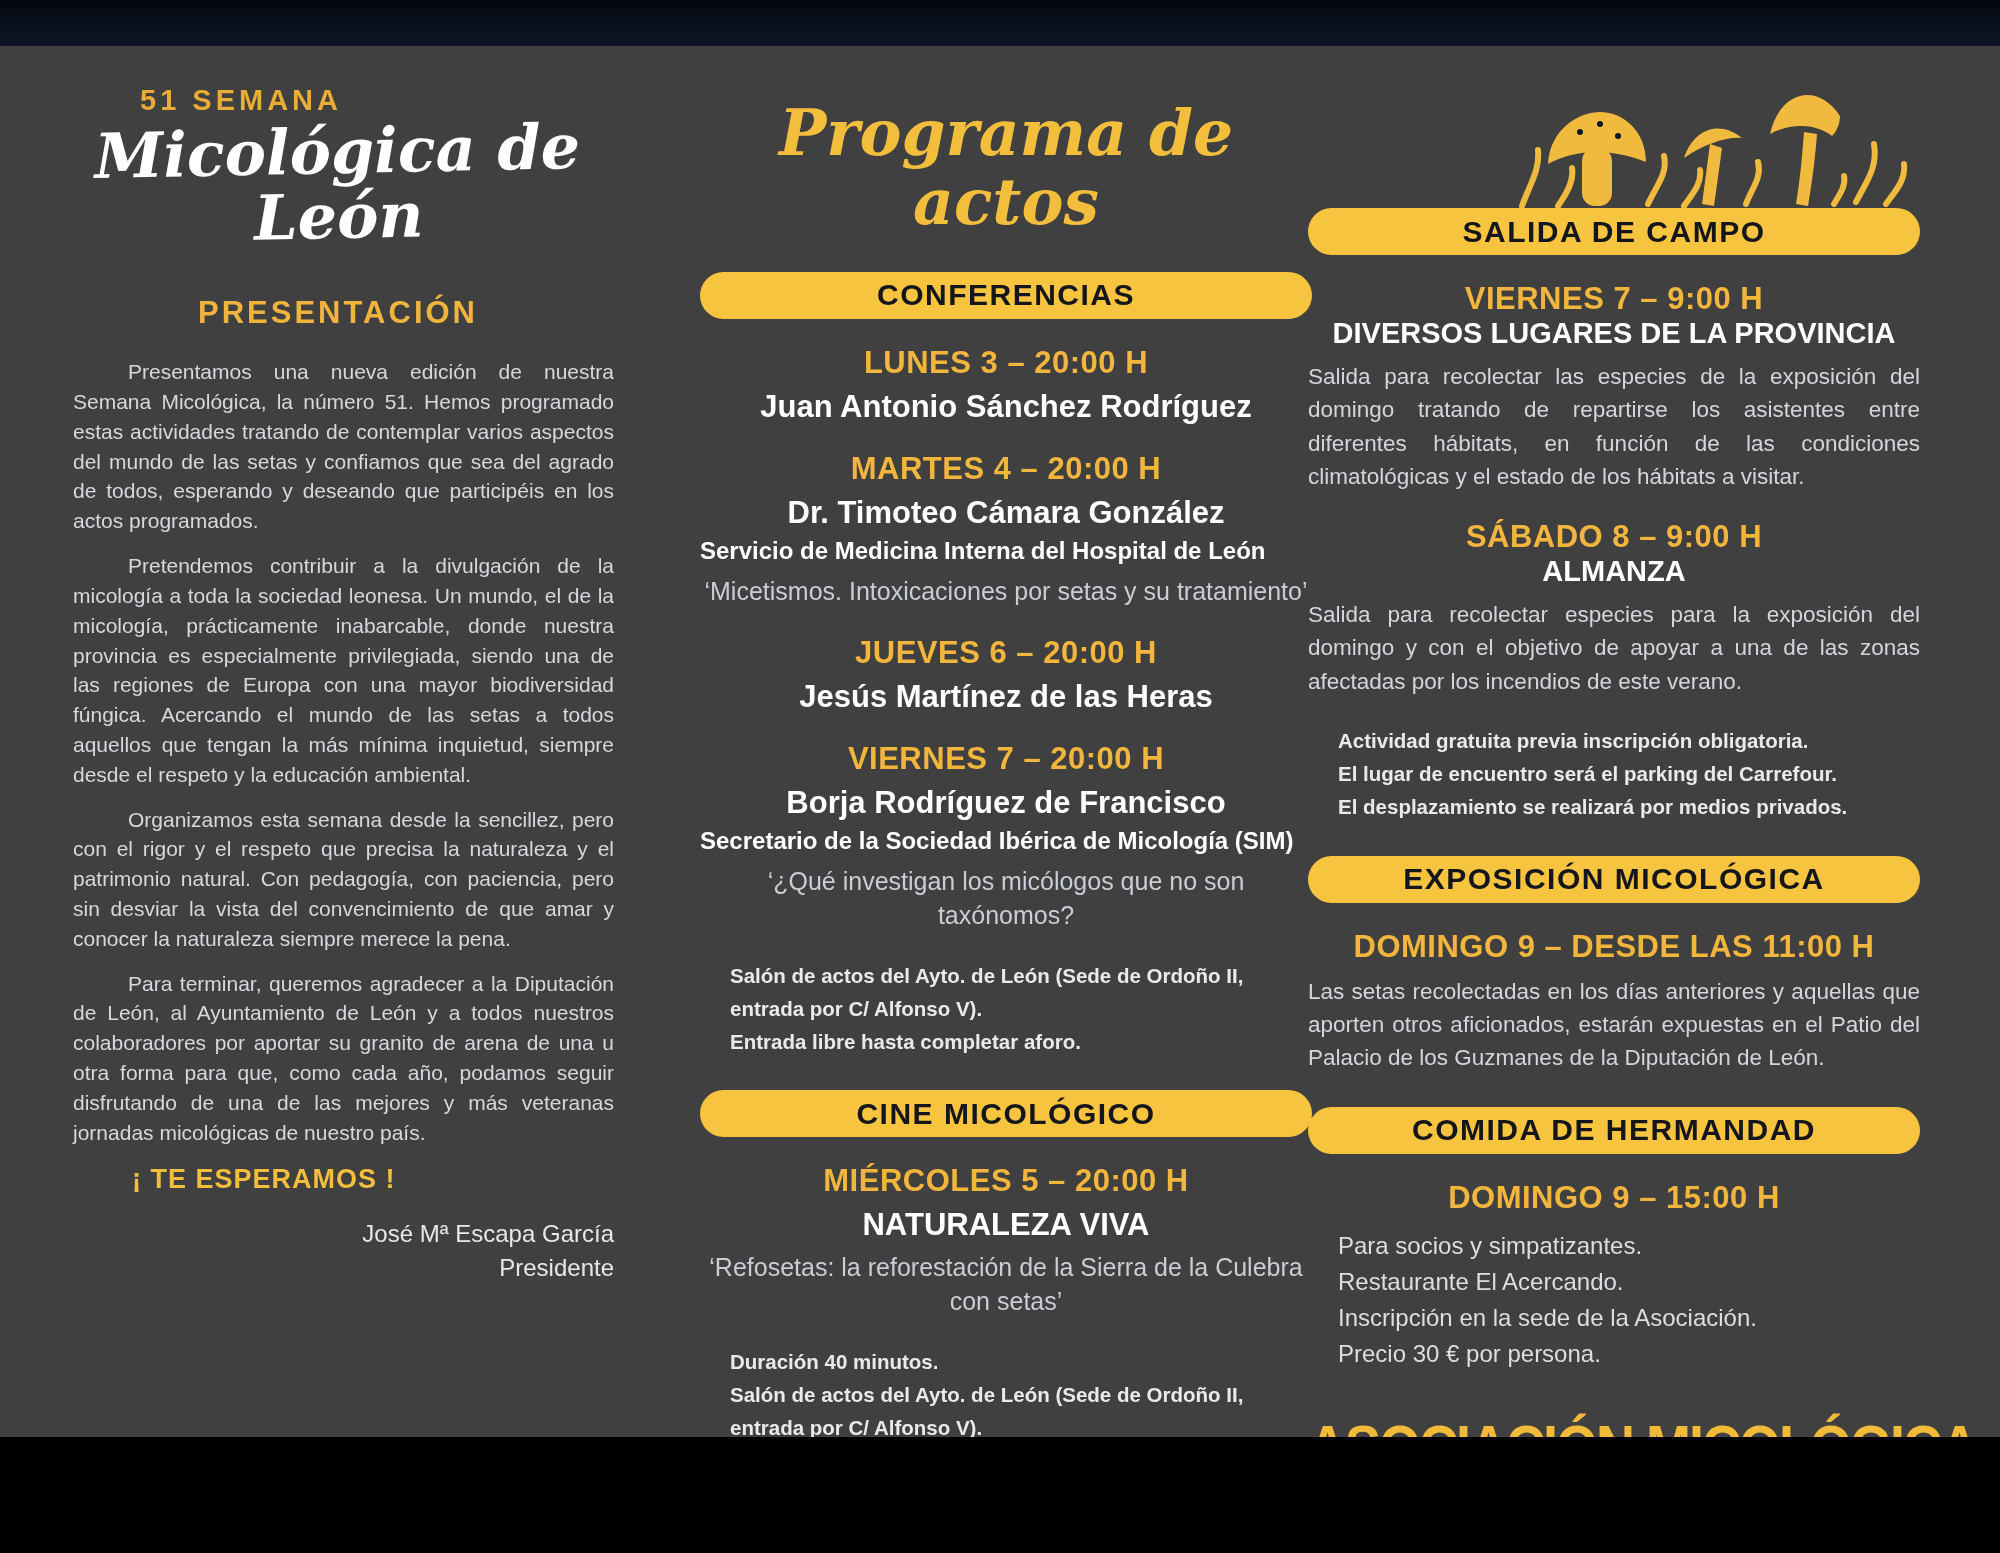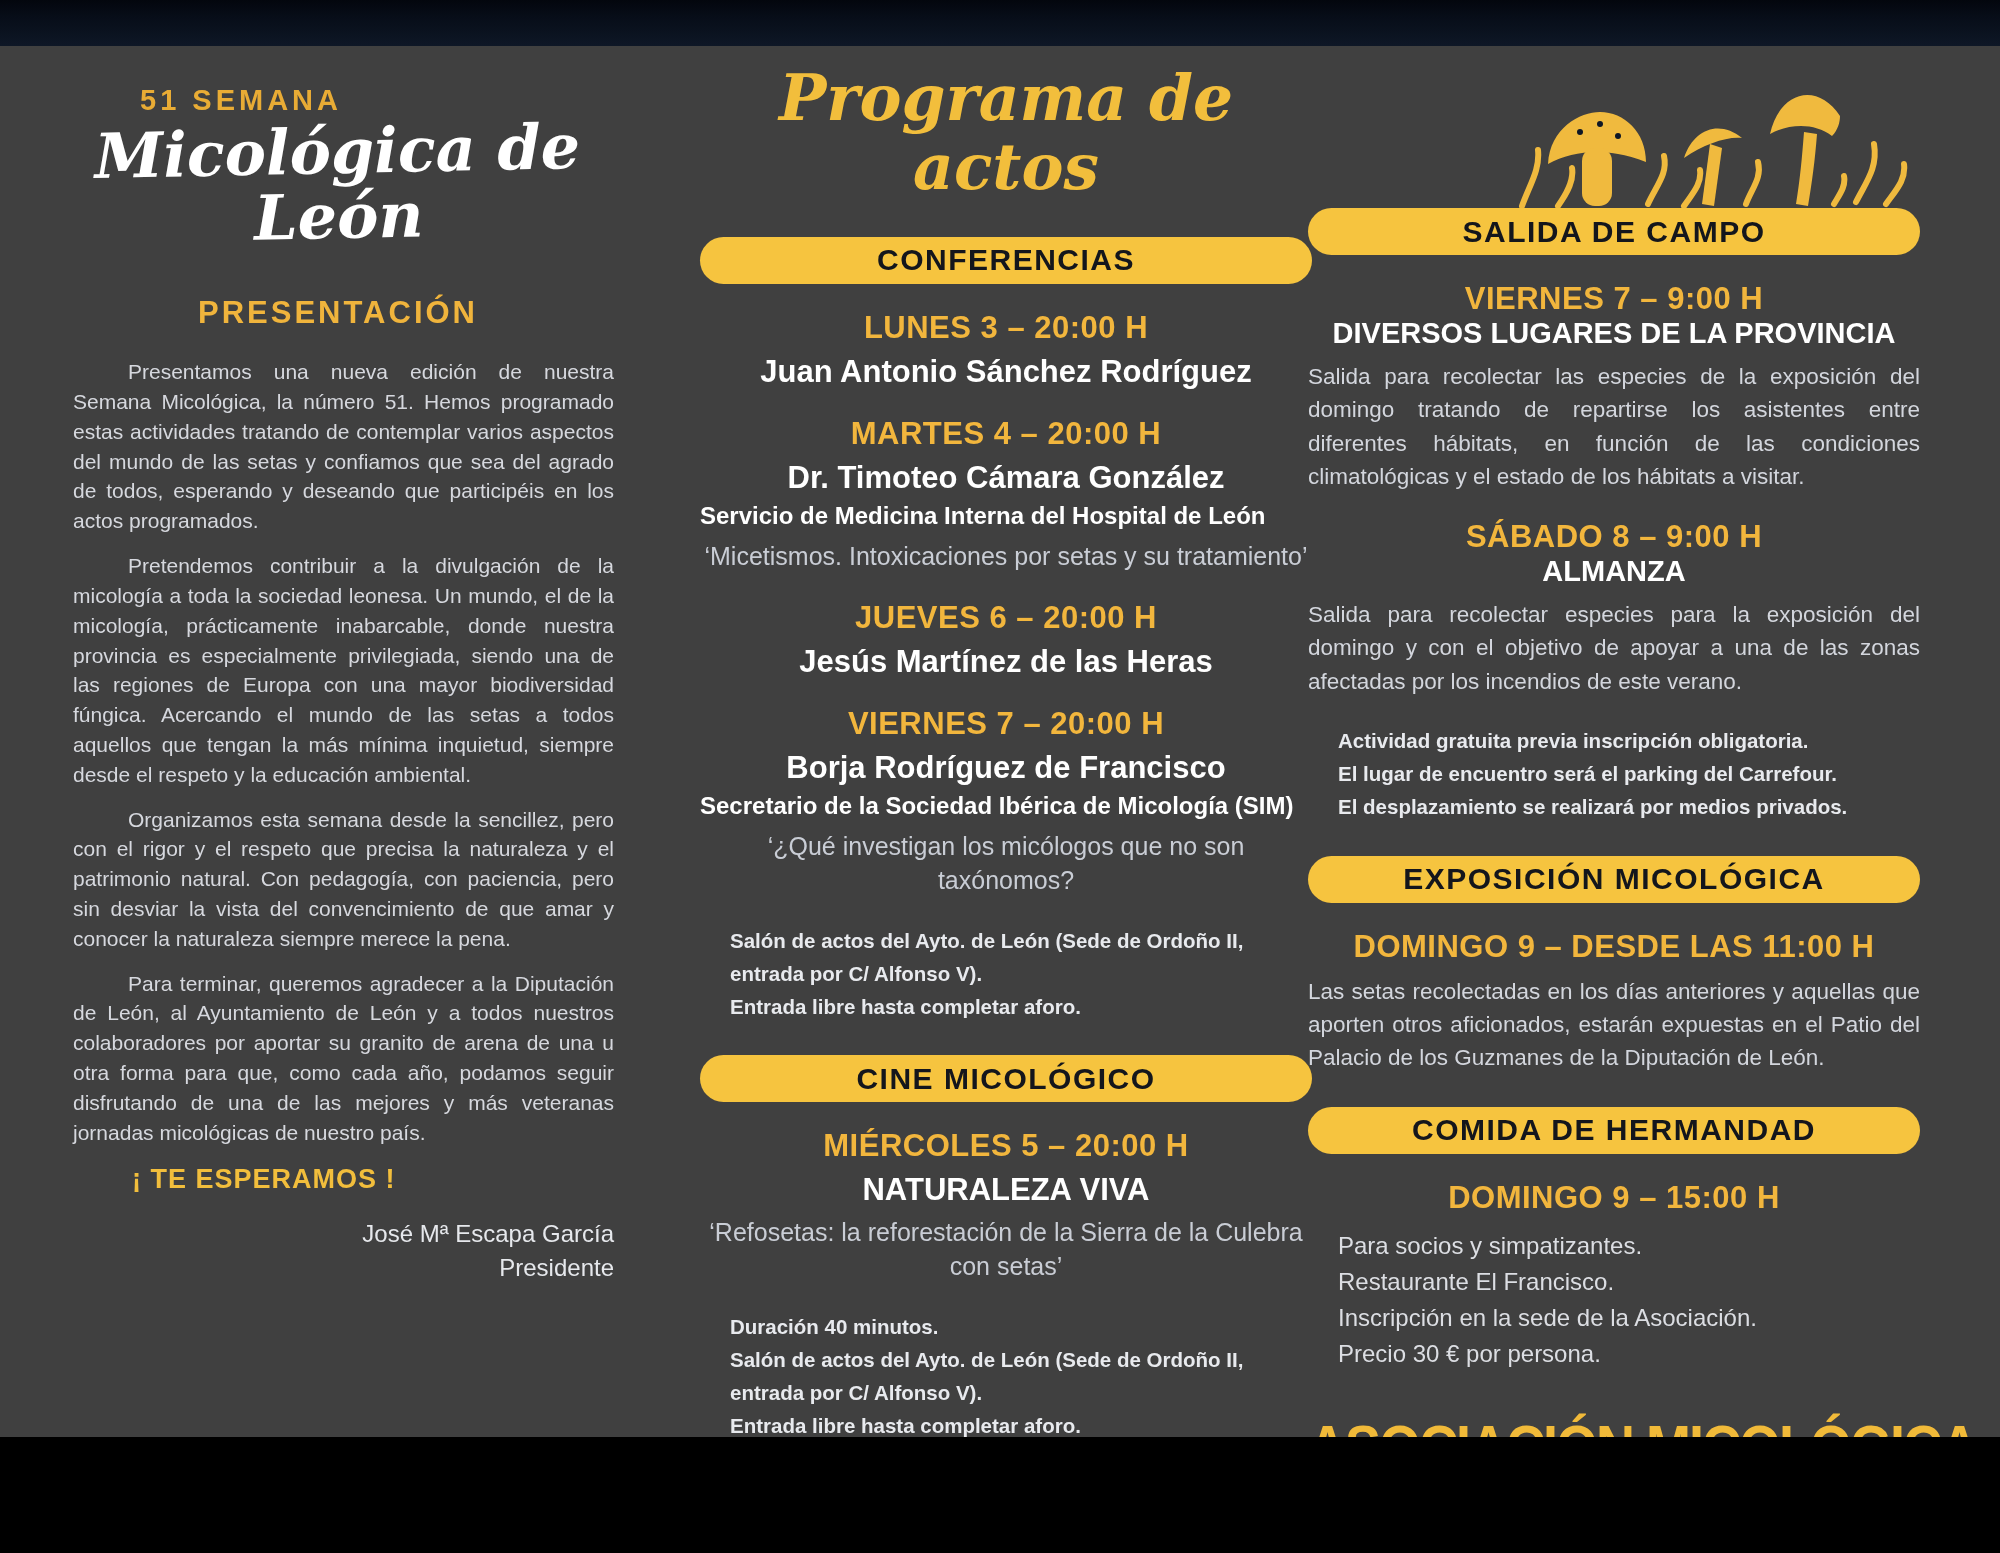--- a/index.html
+++ b/index.html
@@ -20,21 +20,21 @@
     position:absolute;left:0;top:1437px;width:100%;height:116px;
     background:#000;
   }
   .col{position:absolute;}
   .col-left{left:62px;top:76px;width:552px;}
   .col-mid{left:700px;top:64px;width:612px;}
   .col-right{left:1308px;top:60px;width:612px;}
 
   .script{
     font-family:"DejaVu Serif",serif;
-    font-style:italic;font-weight:bold;
+    font-style:italic;font-weight:bold;margin-top:35px;
   }
   .kicker{
     color:#E9AC35;font-weight:bold;font-size:29px;letter-spacing:4px;
     margin:8px 0 0 78px;
   }
   .logo-script{
     color:#FFFFFF;font-size:62px;line-height:1.05;
     margin:2px 0 0 0;text-align:center;
     transform:rotate(-1.2deg);
   }
@@ -227,21 +227,21 @@
         <div class="day">DOMINGO 9 – DESDE LAS 11:00 H</div>
         <div class="body-par">Las setas recolectadas en los días anteriores y aquellas que aporten otros aficionados, estarán expuestas en el Patio del Palacio de los Guzmanes de la Diputación de León.</div>
       </div>
 
       <div class="banner mid-banner-2">COMIDA DE HERMANDAD</div>
 
       <div>
         <div class="day">DOMINGO 9 – 15:00 H</div>
         <div class="plain-lines">
           <div>Para socios y simpatizantes.</div>
-          <div>Restaurante El Francisco.</div>
+          <div>Restaurante El Acercando.</div>
           <div>Inscripción en la sede de la Asociación.</div>
           <div>Precio 30 € por persona.</div>
         </div>
       </div>
 
       <div class="brand">
         <div>ASOCIACIÓN MICOLÓGICA</div>
         <div>LEONESA ‘SAN JORGE’</div>
       </div>
     </div>

